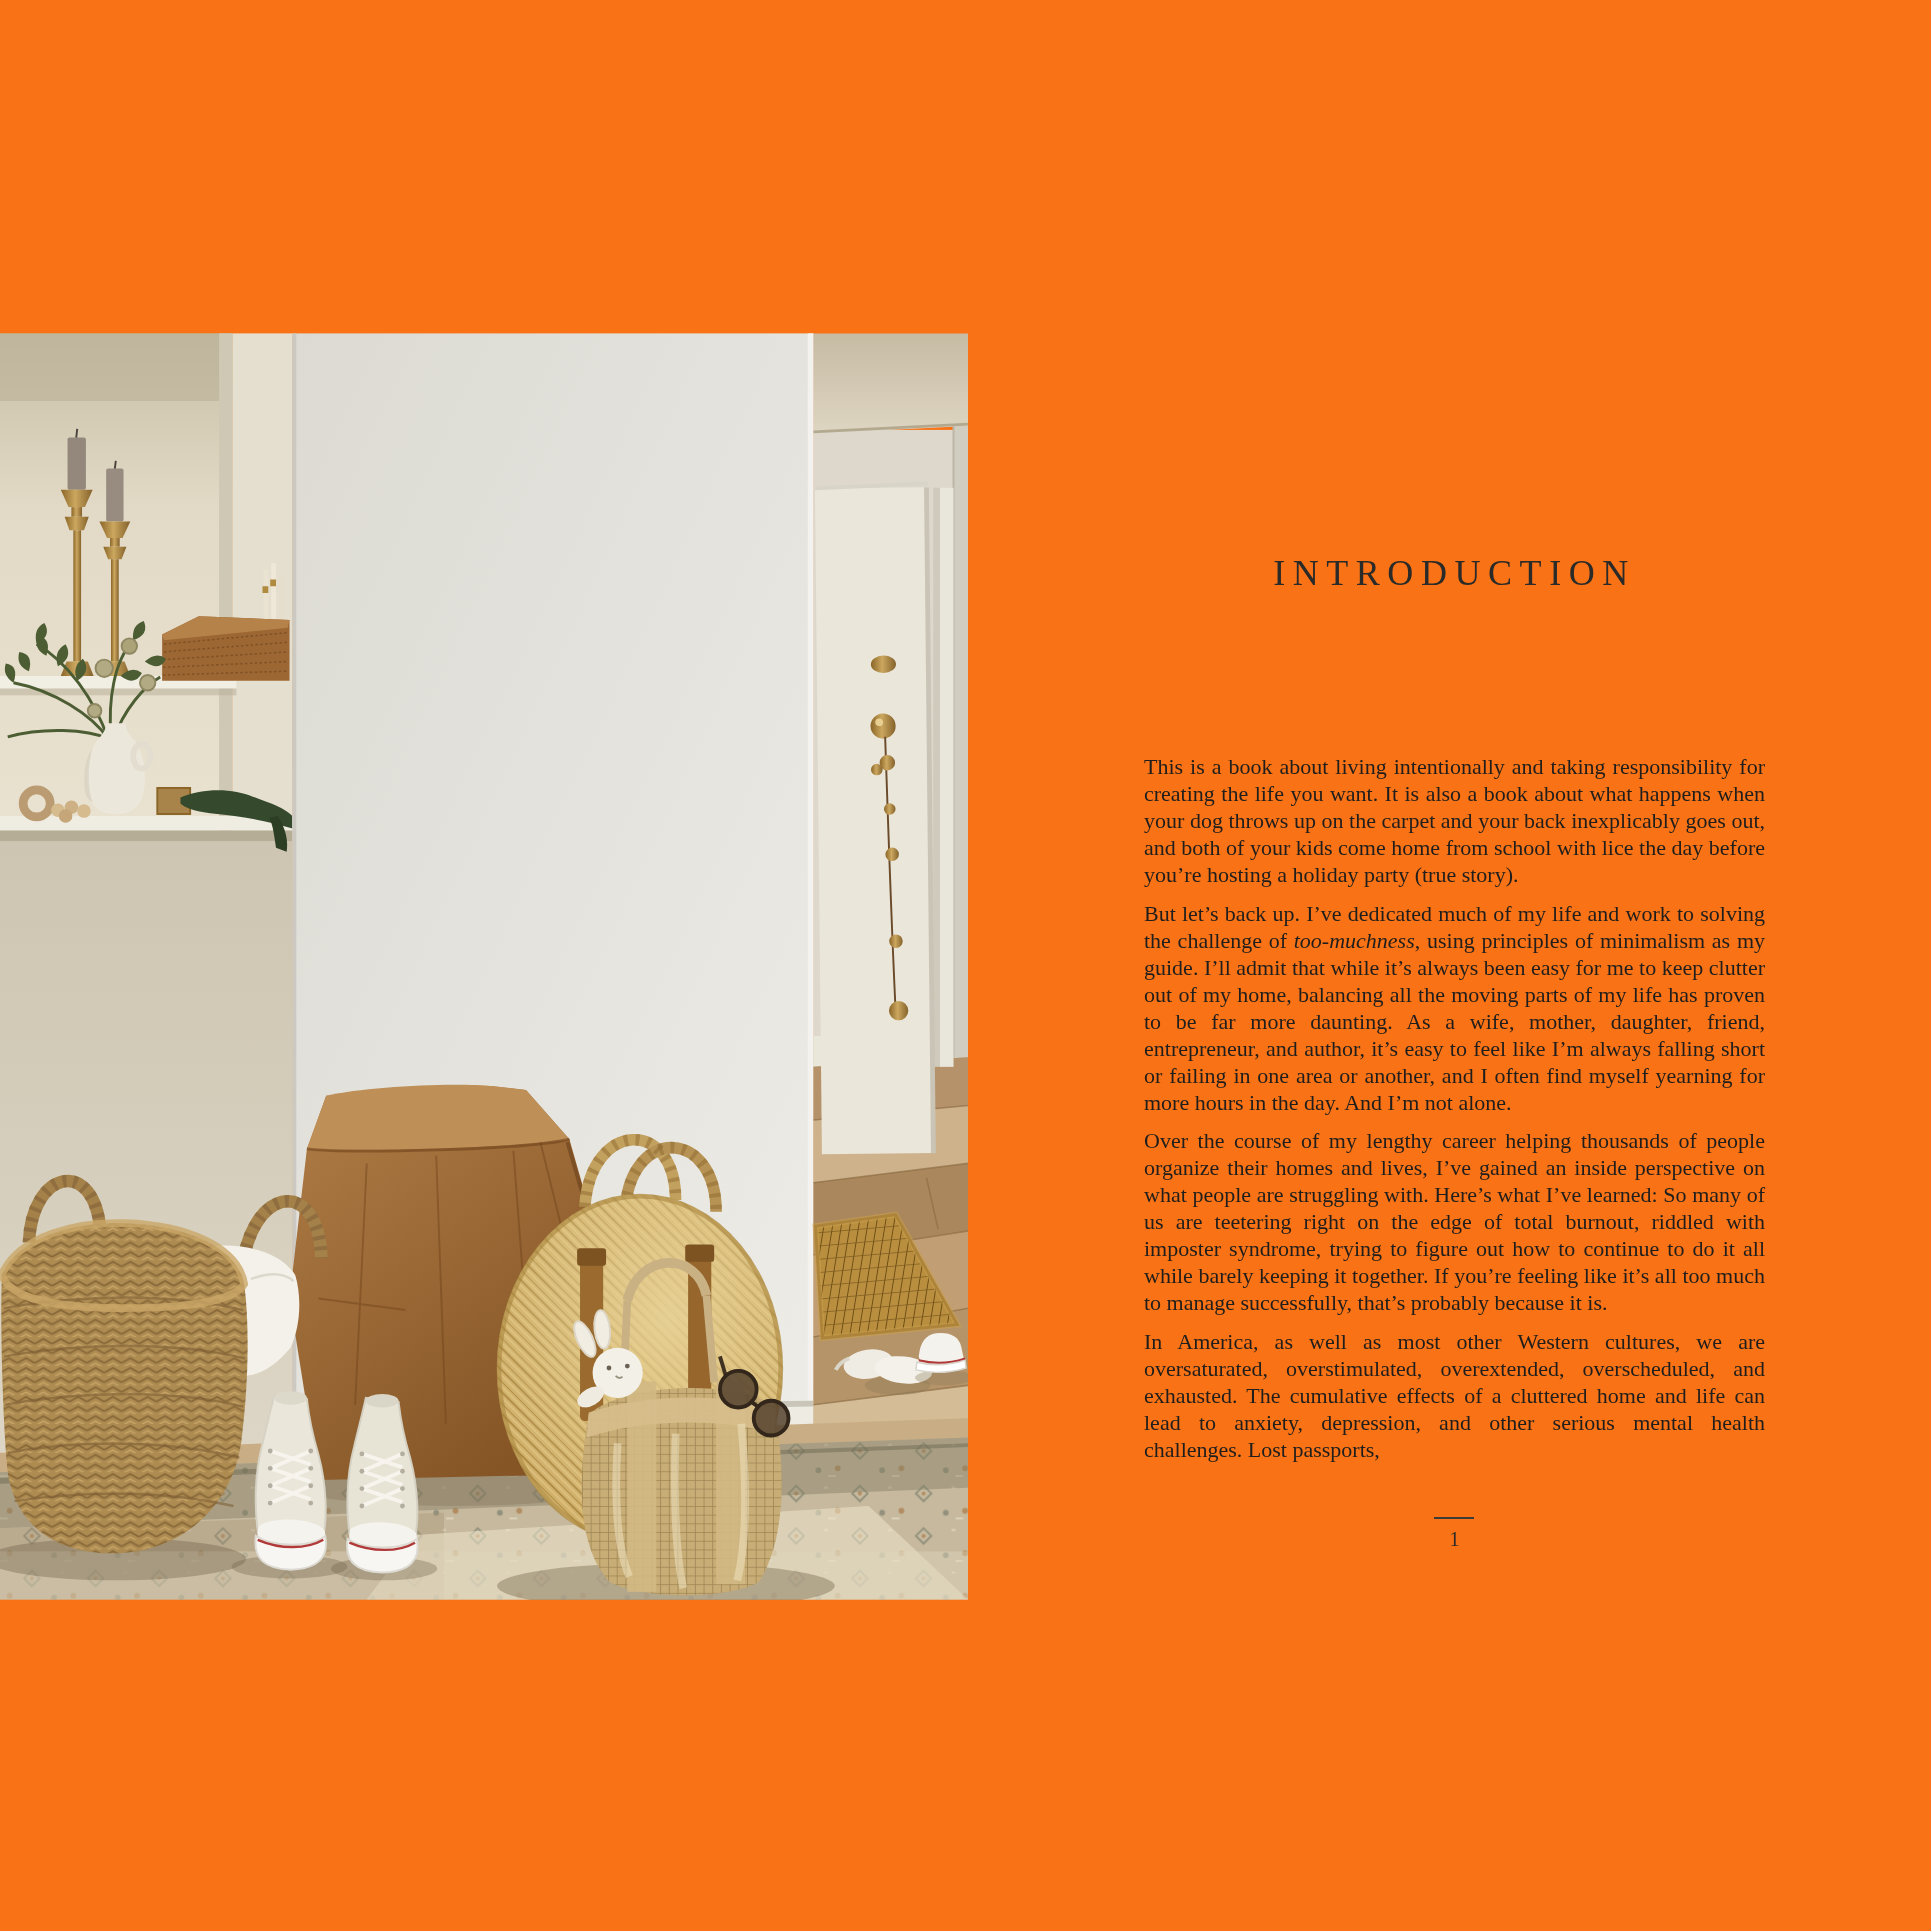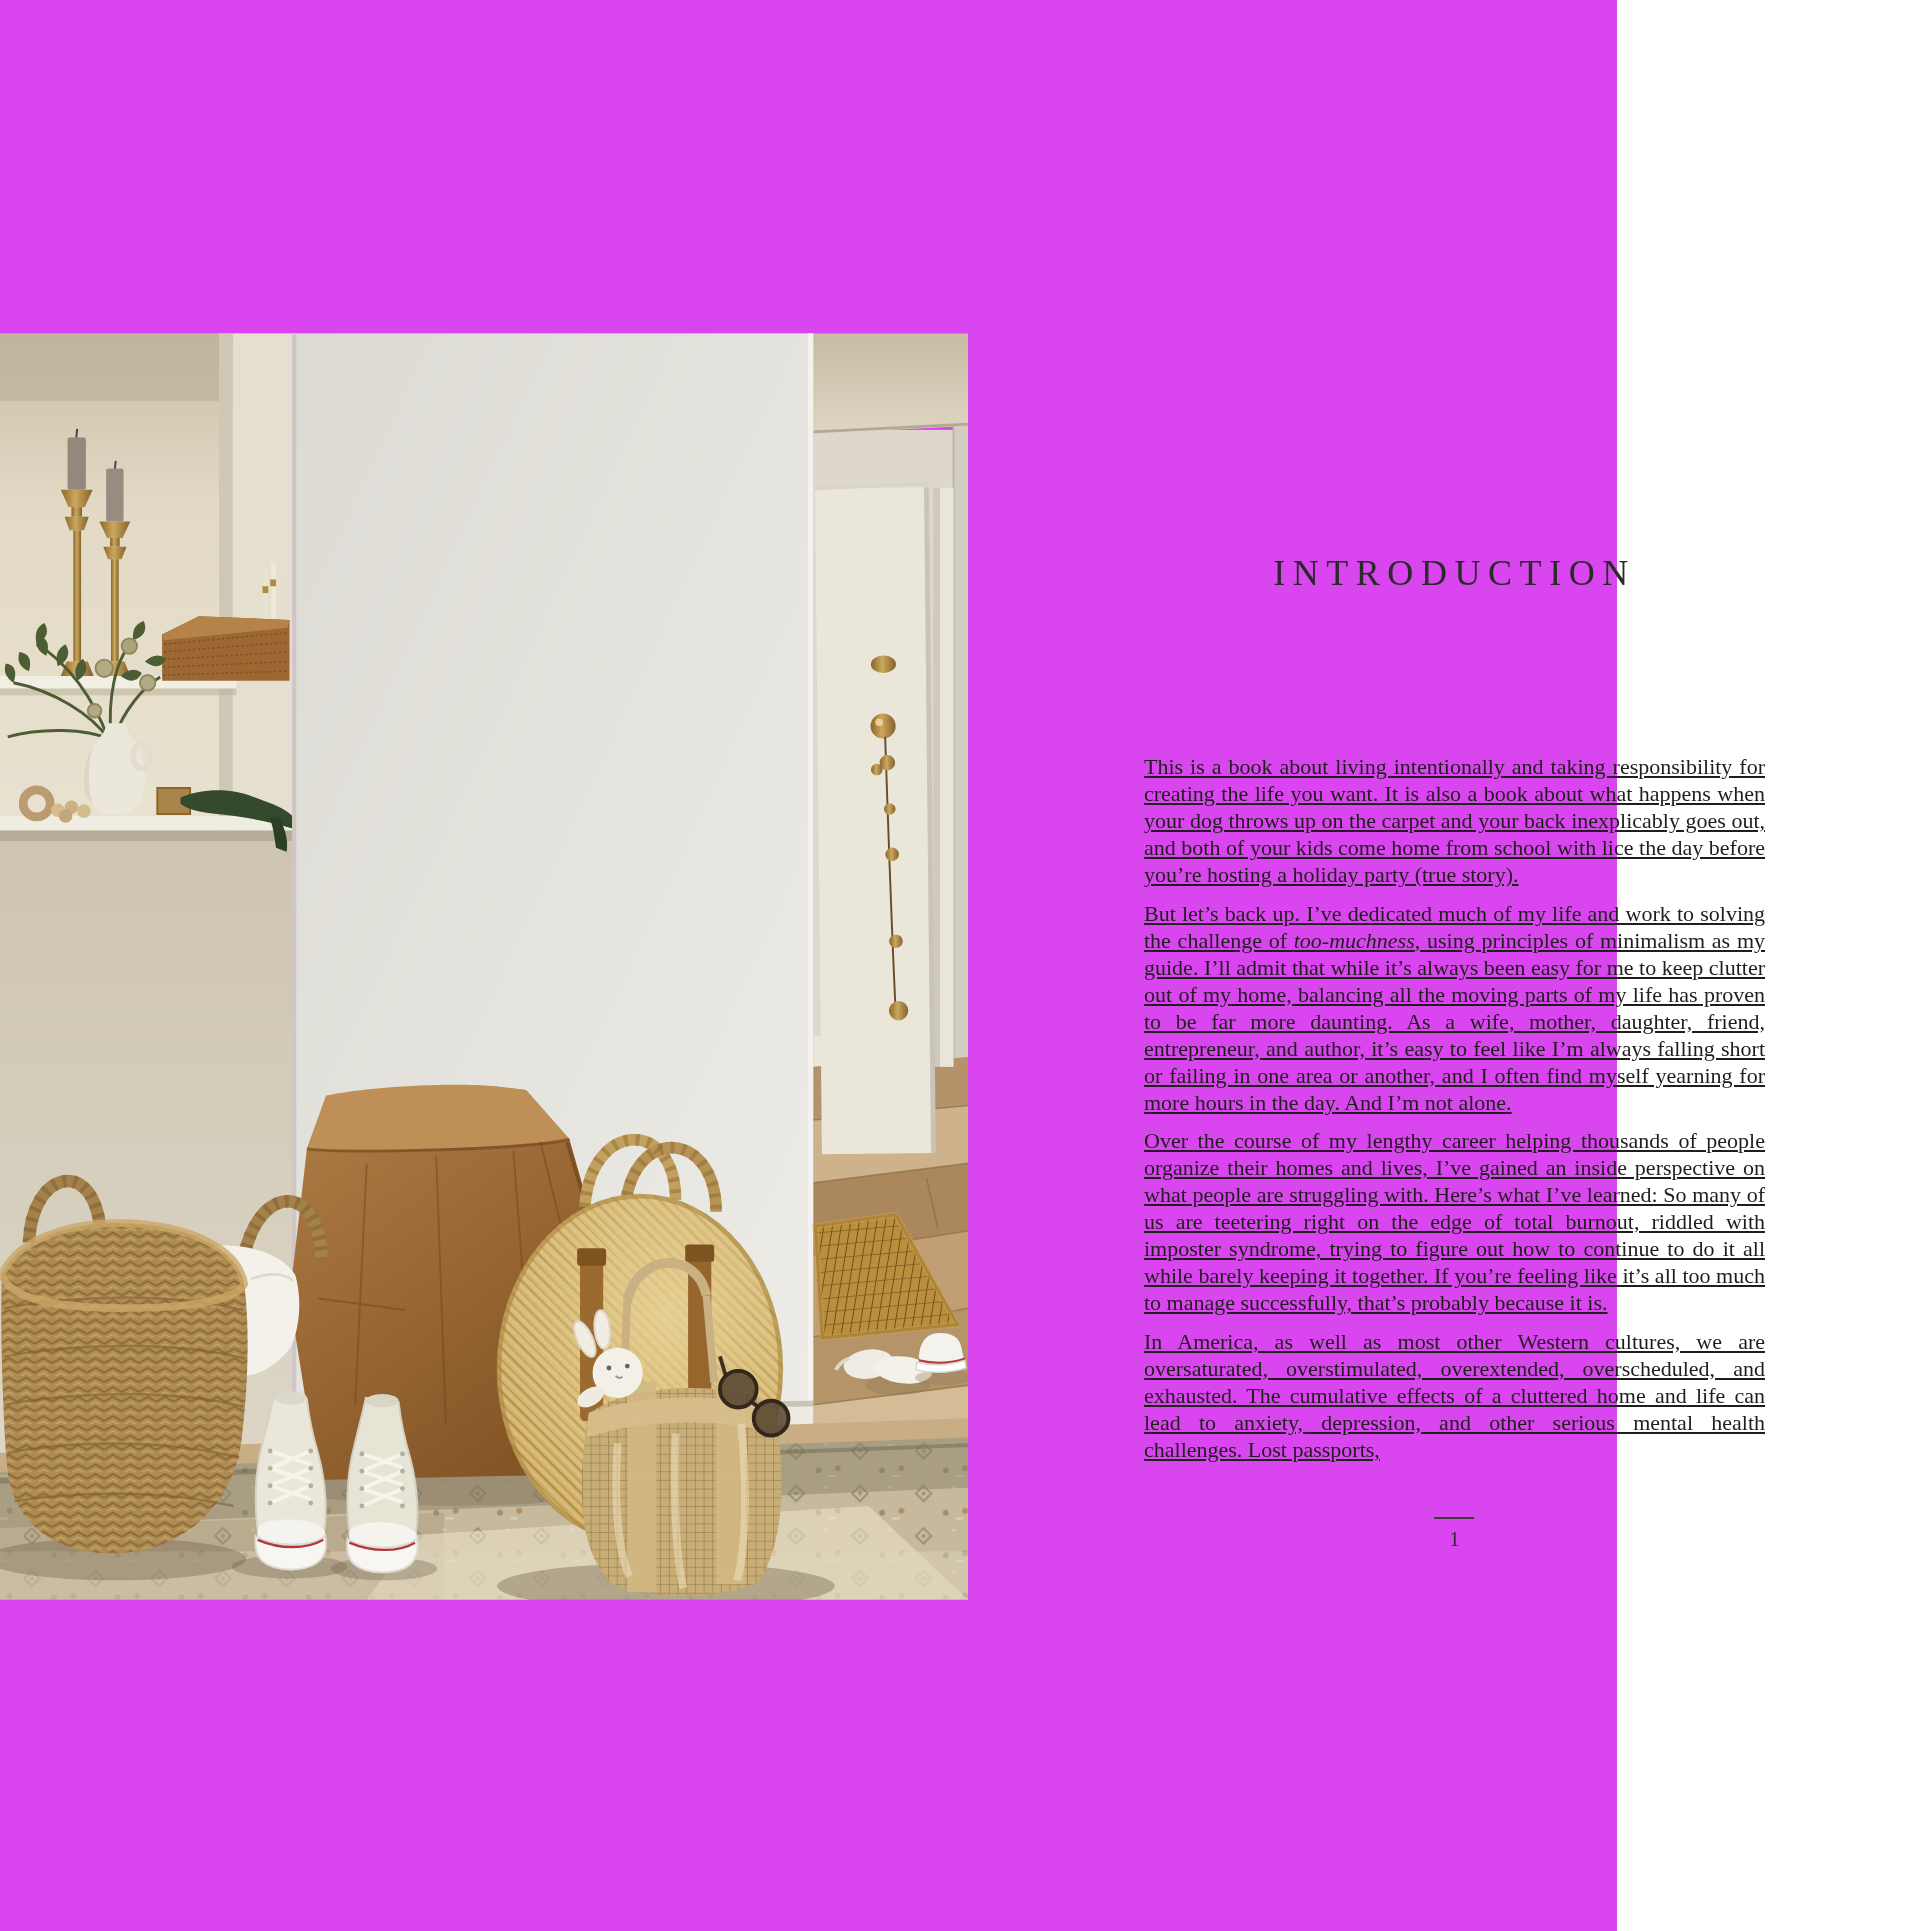--- a/index.html
+++ b/index.html
@@ -1,28 +1,28 @@
 <!DOCTYPE html>
 <html><head>
 <meta charset="utf-8">
 <style>
   html,body{margin:0;padding:0;}
   body{width:1931px;height:1931px;background:#ffffff;position:relative;
        font-family:"Liberation Serif", serif;}
-  .page{position:absolute;inset:0;width:1617px;height:1931px;background:#d946ef;}
+  .page{position:absolute;inset:0;width:1931px;height:1931px;background:#f97316;}
 
   
   .photo{position:absolute;left:0;top:333px;width:968px;height:1267px;overflow:hidden;}
   .photo svg{display:block;}
 
   
   .chapter-title{position:absolute;left:1144px;top:552px;width:621px;text-align:center;
       font-size:36px;letter-spacing:.21em;color:#2a2a28;white-space:nowrap;}
   .body-text{position:absolute;left:1144px;top:753px;width:621px;font-size:22px;
-      line-height:27px;text-align:justify;color:#1f1e1c;text-decoration:underline;}
+      line-height:27px;text-align:justify;color:#1f1e1c;}
   .body-text p{margin:0 0 11.6px 0;}
   .body-text em{font-style:italic;}
   .pagenum-rule{position:absolute;left:1434px;top:1517px;width:40px;height:1.9px;background:#3c3c39;}
   .pagenum{position:absolute;left:1144px;top:1528px;width:621px;text-align:center;
       font-size:20px;color:#2a2a28;}
 </style>
 </head>
 <body>
 
 <div class="page">

